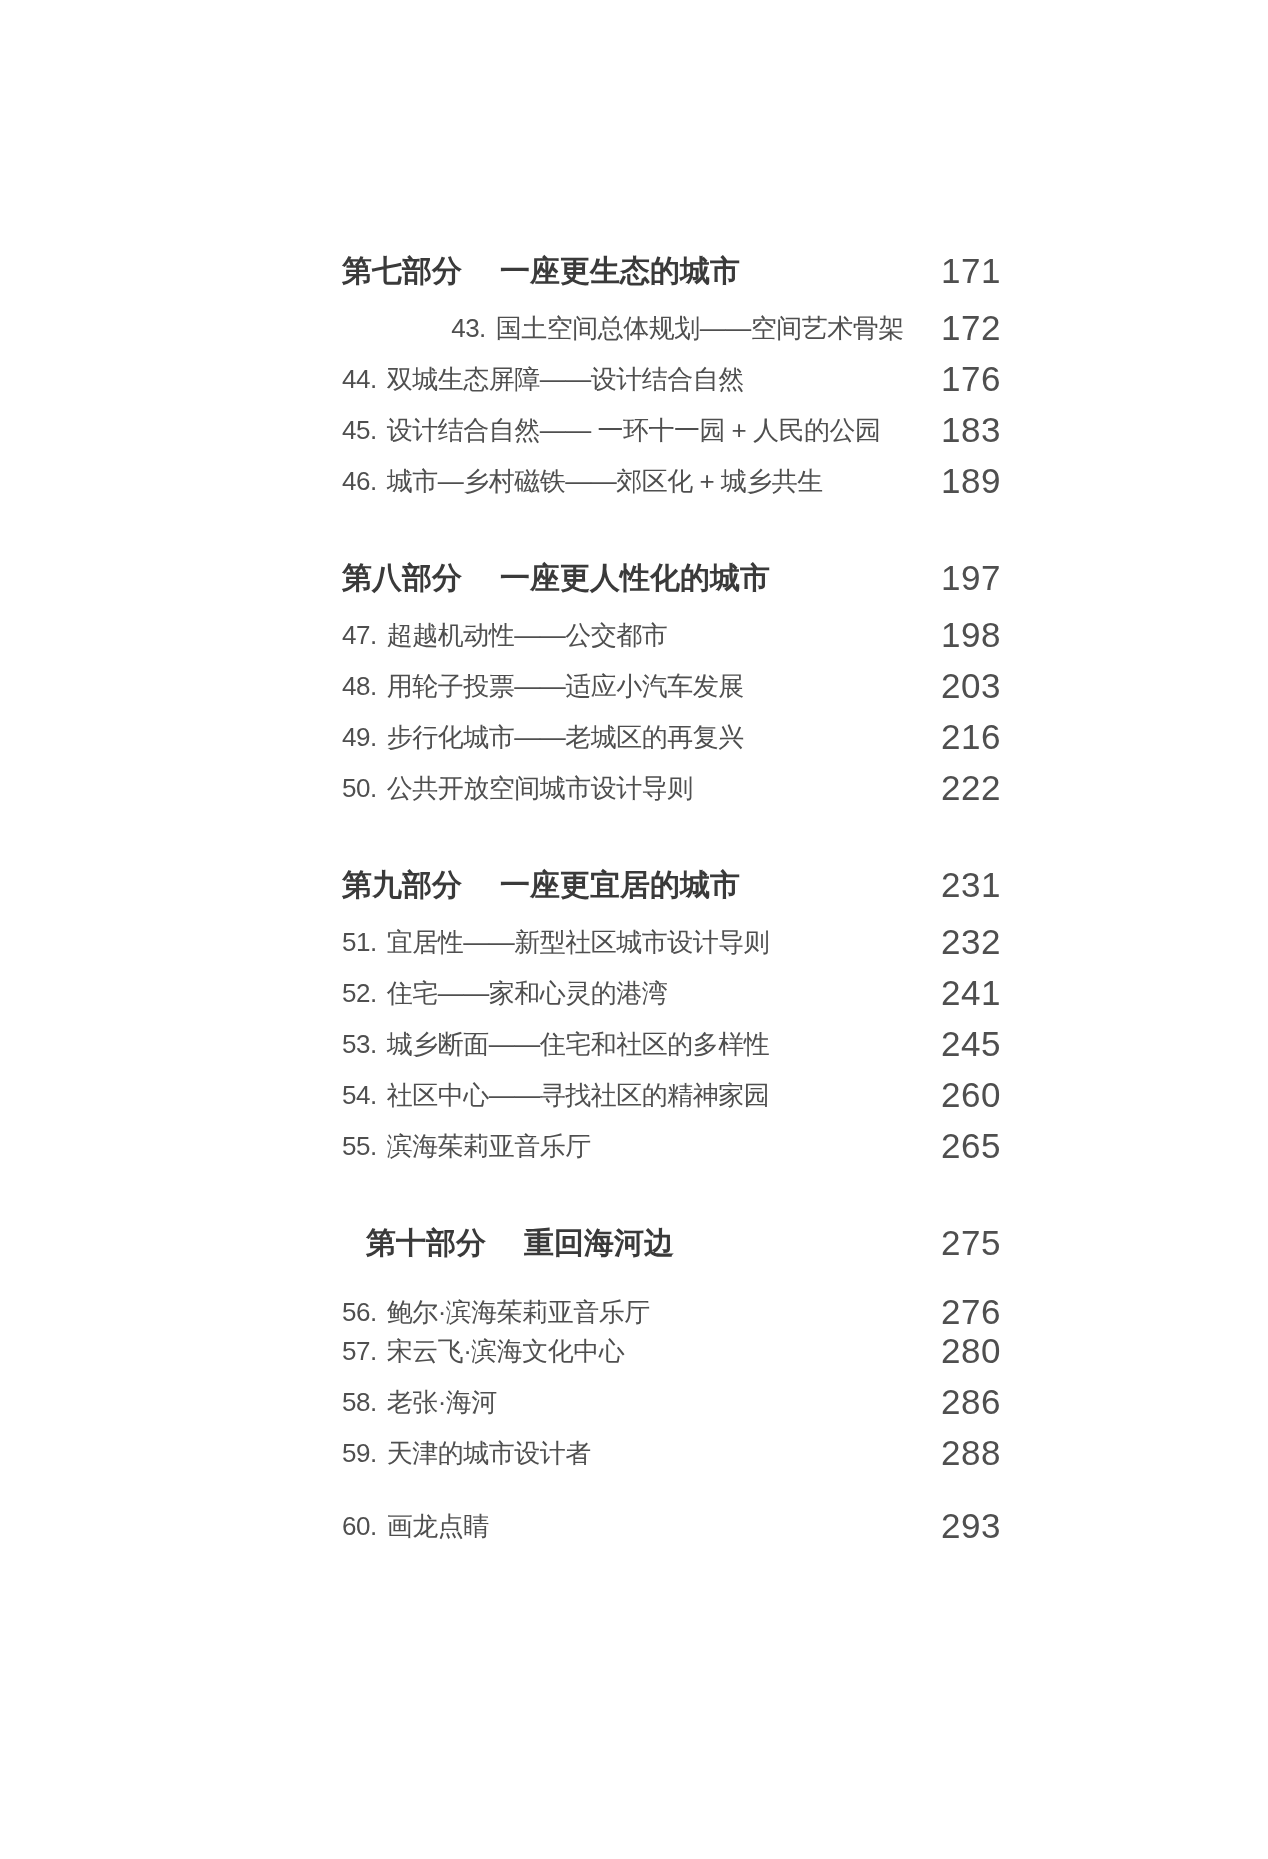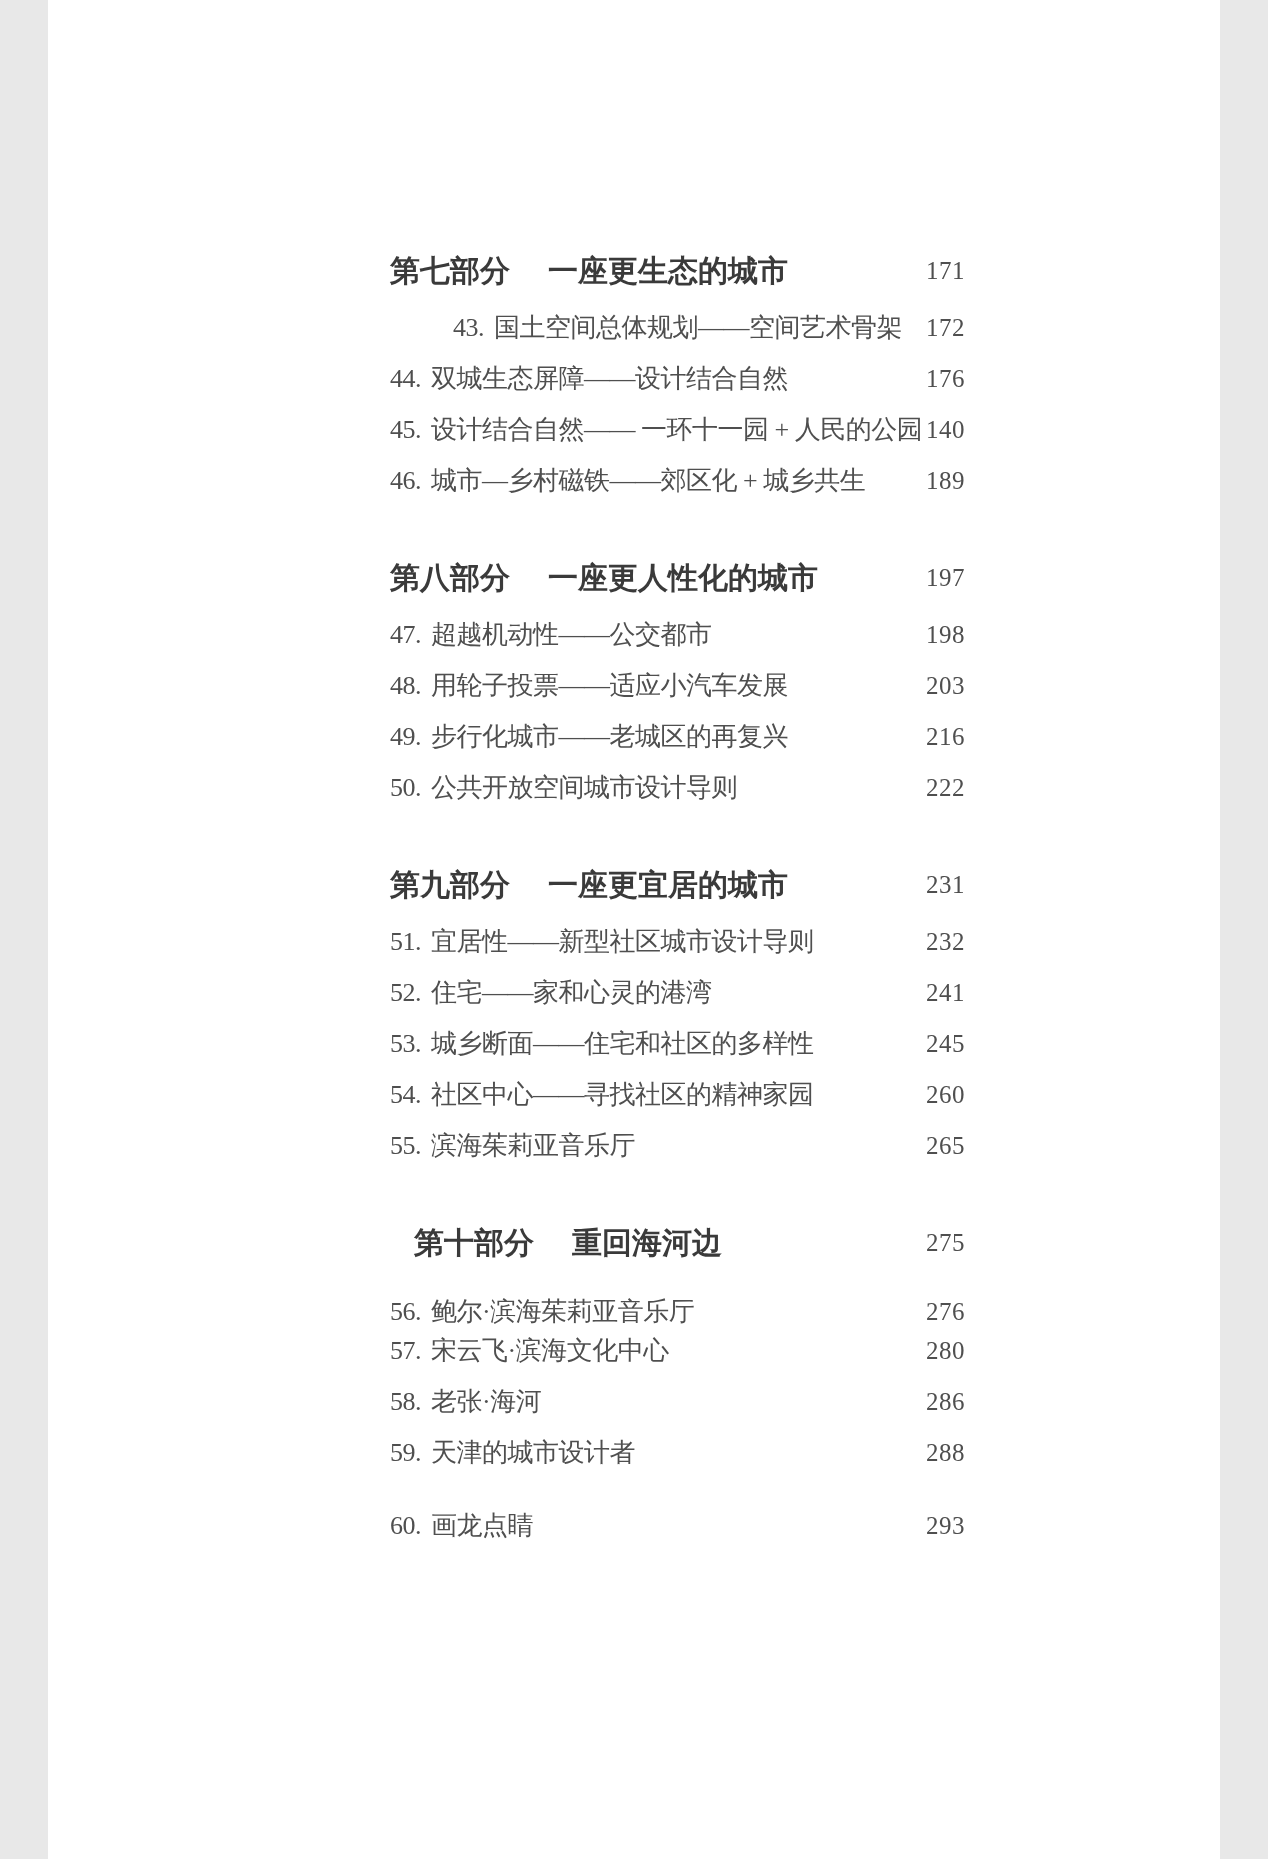--- a/index.html
+++ b/index.html
@@ -4,39 +4,39 @@
 <style>
   :root{
     --c-heading:#3a3a3a;
     --c-body:#4f4f4f;
     --c-bg:#ffffff;
   }
   html,body{margin:0;padding:0;}
   body{background:#e8e8e8;}
   .page{
     position:relative;
-    width:1172px;
+    width:1268px;
     height:1859px;
     margin:0 auto;
     background:var(--c-bg);
-    font-family:Liberation Serif, serif;
+    font-family:Liberation Sans, sans-serif;
     overflow:hidden;
   }
   .row{
     position:absolute;
     left:342px;
     right:255px; 
     white-space:nowrap;
   }
   .row .pagenum{
     position:absolute;
-    right:0;
+    right:12px;
     top:0;
     font-weight:400;
-    font-size:25px;
+    font-size:35px;
     letter-spacing:0.5px;
     color:var(--c-body);
   }
   .row.heading{
     height:40px;
     line-height:40px;
     font-size:30px;
     font-weight:700;
     color:var(--c-heading);
   }
@@ -55,21 +55,21 @@
 </style>
 </head>
 <body>
 
 <div class="page">
   <div id="toc">
       <div>
         <div class="row heading" style="top: 251px;"><span class="part-label">第七部分</span><span class="part-title">一座更生态的城市</span><span class="pagenum">171</span></div>
         <div class="row item" style="top: 311px; text-align: center;"><span class="item-no">43.</span><span class="item-title">国土空间总体规划——空间艺术骨架</span><span class="pagenum">172</span></div>
         <div class="row item" style="top: 362px;"><span class="item-no">44.</span><span class="item-title">双城生态屏障——设计结合自然</span><span class="pagenum">176</span></div>
-        <div class="row item" style="top: 413px;"><span class="item-no">45.</span><span class="item-title">设计结合自然—— 一环十一园 + 人民的公园</span><span class="pagenum">140</span></div>
+        <div class="row item" style="top: 413px;"><span class="item-no">45.</span><span class="item-title">设计结合自然—— 一环十一园 + 人民的公园</span><span class="pagenum">183</span></div>
         <div class="row item" style="top: 464px;"><span class="item-no">46.</span><span class="item-title">城市—乡村磁铁——郊区化 + 城乡共生</span><span class="pagenum">189</span></div>
       </div>
       <div>
         <div class="row heading" style="top: 558px;"><span class="part-label">第八部分</span><span class="part-title">一座更人性化的城市</span><span class="pagenum">197</span></div>
         <div class="row item" style="top: 618px;"><span class="item-no">47.</span><span class="item-title">超越机动性——公交都市</span><span class="pagenum">198</span></div>
         <div class="row item" style="top: 669px;"><span class="item-no">48.</span><span class="item-title">用轮子投票——适应小汽车发展</span><span class="pagenum">203</span></div>
         <div class="row item" style="top: 720px;"><span class="item-no">49.</span><span class="item-title">步行化城市——老城区的再复兴</span><span class="pagenum">216</span></div>
         <div class="row item" style="top: 771px;"><span class="item-no">50.</span><span class="item-title">公共开放空间城市设计导则</span><span class="pagenum">222</span></div>
       </div>
       <div>

